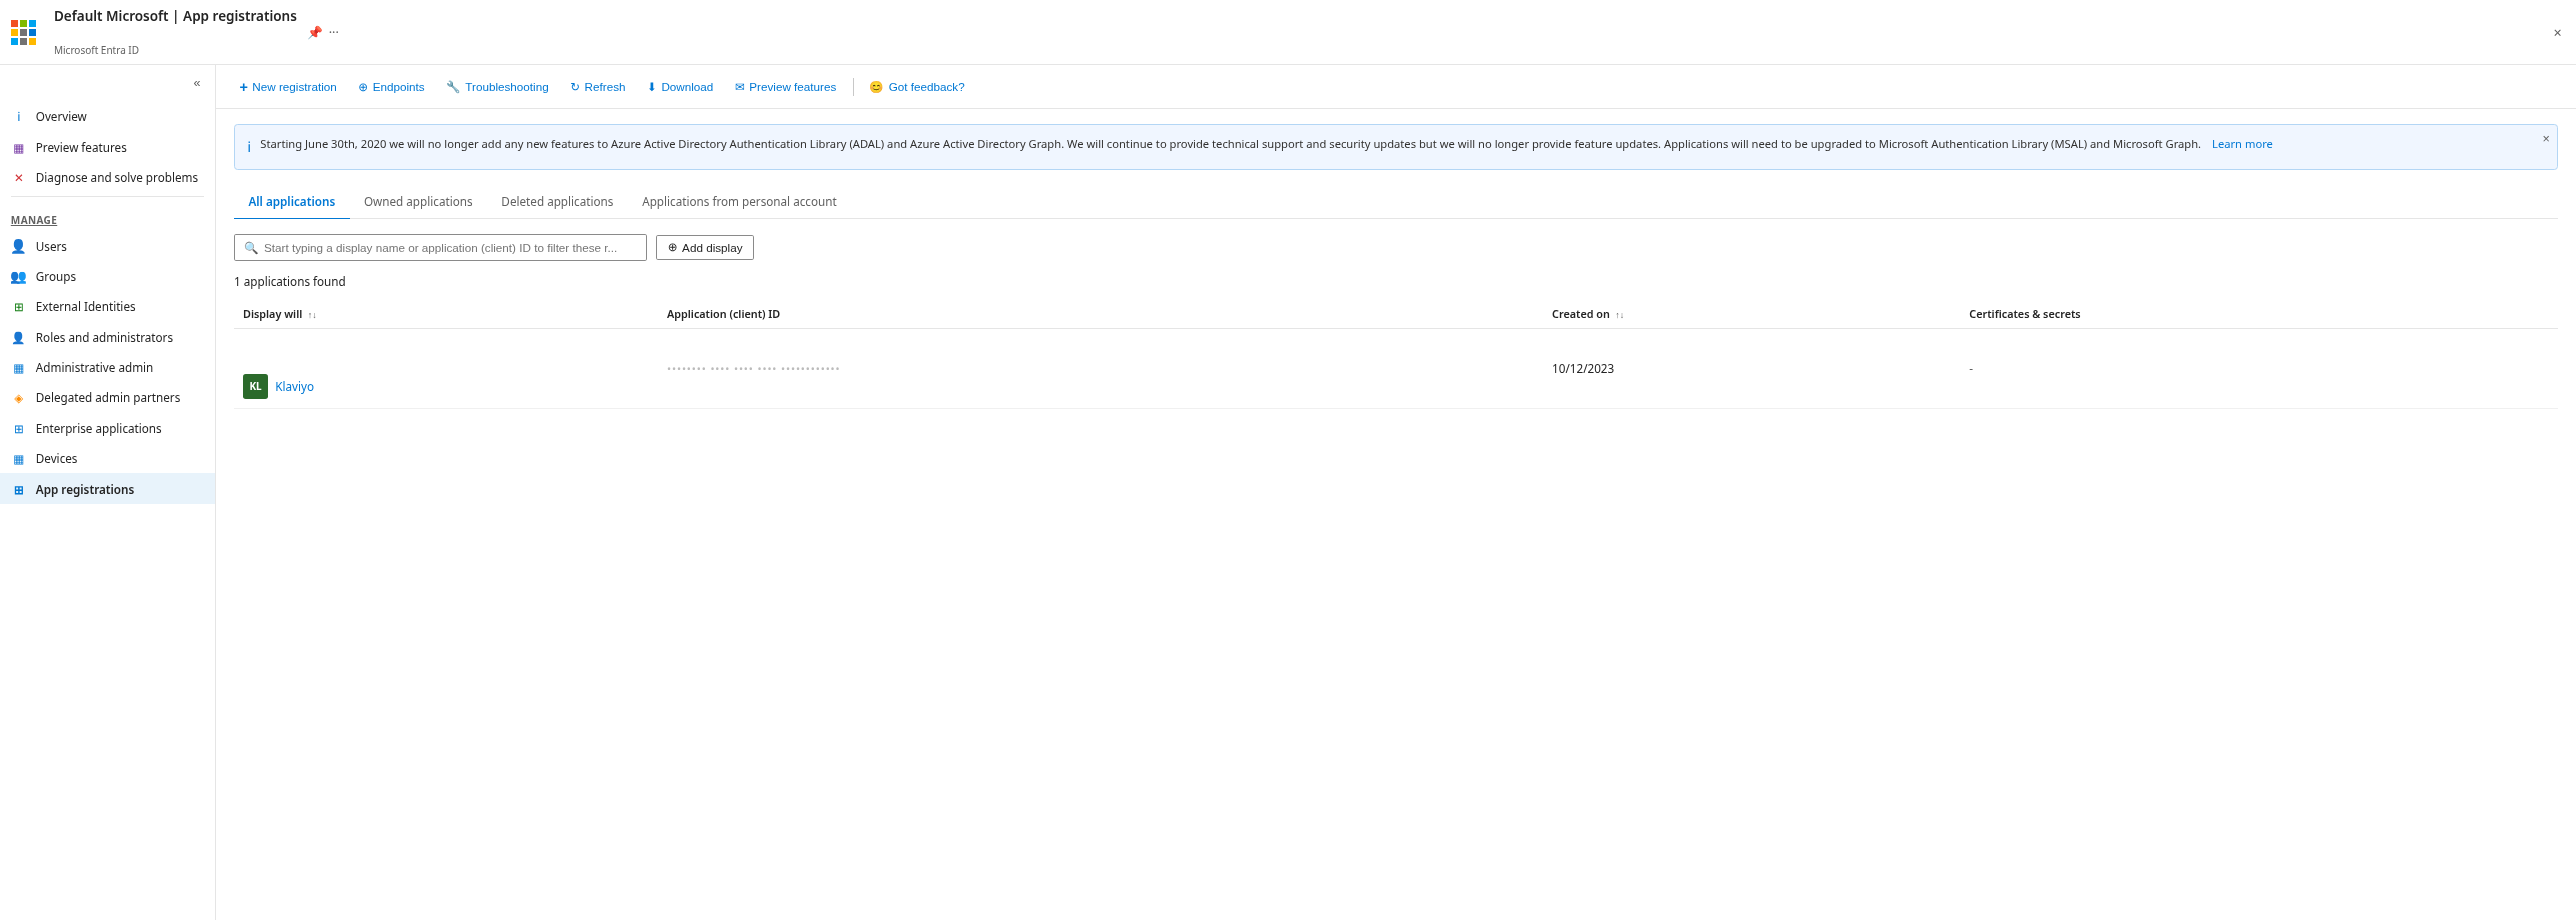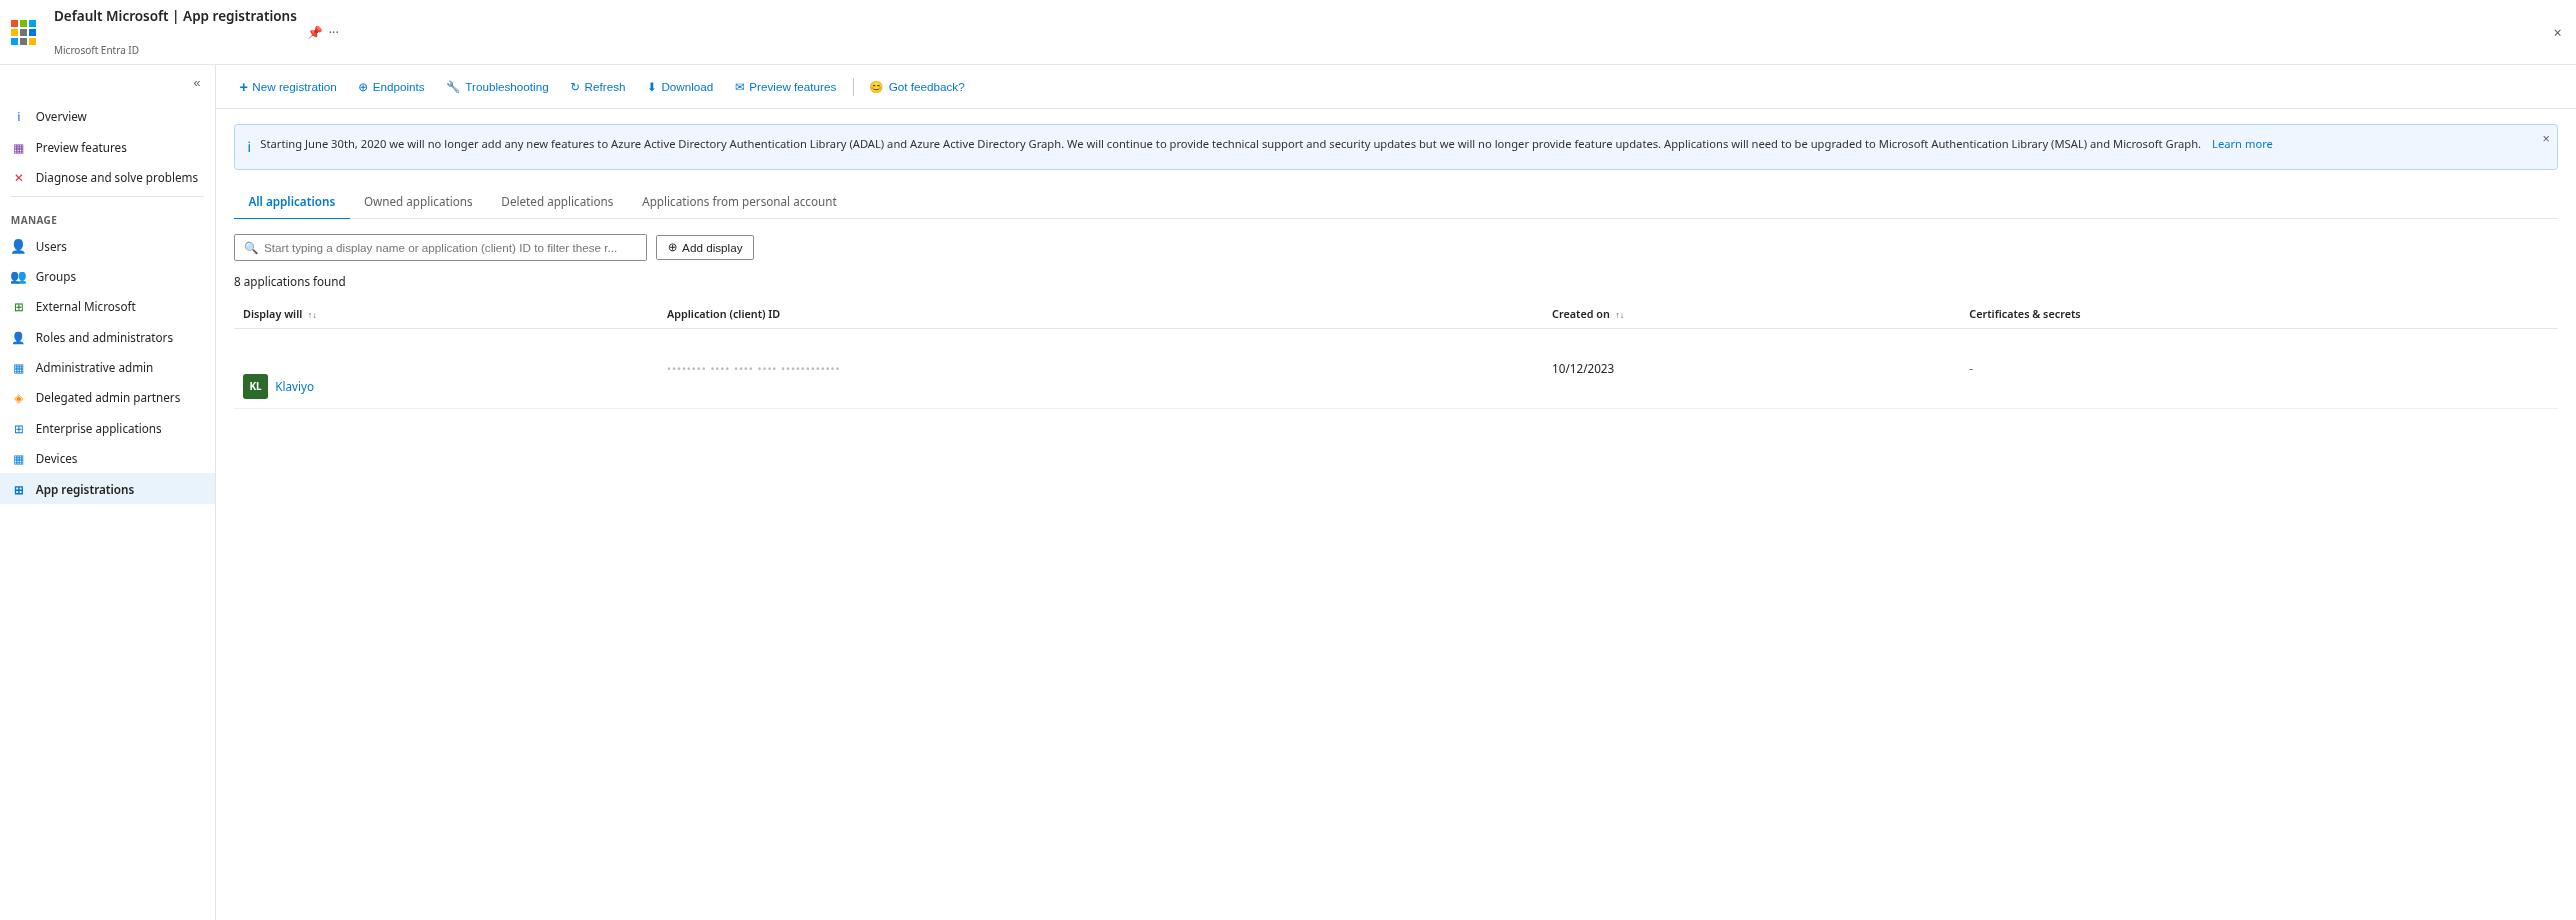--- a/index.html
+++ b/index.html
@@ -30,21 +30,21 @@
     
     .main-layout { display: flex; flex: 1; overflow: hidden; }
 
     
     .sidebar { width: 216px; min-width: 216px; border-right: 0.9px solid #e5e5e5; overflow-y: auto; flex-shrink: 0; background: #fff; }
     .sidebar-collapse { display: flex; justify-content: flex-end; padding: 7.2px 9px; }
     .sidebar-collapse button { background: none; border: none; cursor: pointer; color: #616161; font-size: 12.6px; padding: 3.6px 5.4px; }
     .sidebar-item { display: flex; align-items: center; padding: 7.2px 10.8px; cursor: pointer; gap: 9px; color: #242424; font-size: 11.7px; }
     .sidebar-item.active { background: #e8f3fb; font-weight: 600; }
     .sidebar-item .item-icon { width: 16px; height: 16px; display: flex; align-items: center; justify-content: center; flex-shrink: 0; }
-    .sidebar-section-label { padding: 12.6px 10.8px 3.6px; font-size: 10px; font-weight: 700; color: #616161; text-transform: uppercase; letter-spacing: 0.4px; }
+    .sidebar-section-label { padding: 12.6px 10.8px 3.6px; font-size: 10px; font-weight: 700; color: #616161; text-transform: uppercase; letter-spacing: 0.4px; text-decoration: underline; }
     .sidebar-divider { height: 0.9px; background: #e5e5e5; margin: 3.6px 10.8px; }
 
     
     .content { flex: 1; overflow-y: auto; display: flex; flex-direction: column; }
 
     
     .toolbar { display: flex; align-items: center; padding: 9px 14.4px; gap: 3.6px; border-bottom: 0.9px solid #e5e5e5; flex-shrink: 0; }
     .toolbar-btn { display: flex; align-items: center; gap: 4.5px; padding: 4.5px 9px; background: none; border: none; cursor: pointer; color: #0078d4; font-size: 11.7px; border-radius: 1.8px; white-space: nowrap; }
     .toolbar-divider { width: 0.9px; height: 18px; background: #c8c8c8; margin: 0 3.6px; }
 
@@ -140,21 +140,21 @@
     <div class="sidebar-item">
       <span class="item-icon" style="color:#0078d4;font-size:13.5px;">👤</span>
       <span>Users</span>
     </div>
     <div class="sidebar-item">
       <span class="item-icon" style="color:#0078d4;font-size:13.5px;">👥</span>
       <span>Groups</span>
     </div>
     <div class="sidebar-item">
       <span class="item-icon" style="color:#107c10;">⊞</span>
-      <span>External Microsoft</span>
+      <span>External Identities</span>
     </div>
     <div class="sidebar-item">
       <span class="item-icon" style="color:#0078d4;">👤</span>
       <span>Roles and administrators</span>
     </div>
     <div class="sidebar-item">
       <span class="item-icon" style="color:#0078d4;">▦</span>
       <span>Administrative admin</span>
     </div>
     <div class="sidebar-item">
@@ -231,21 +231,21 @@
         <div class="search-box">
           <span class="search-icon">🔍</span>
           <input type="text" placeholder="Start typing a display name or application (client) ID to filter these r..." style="">
         </div>
         <button class="add-filters-btn">
           <span>⊕</span>
           <span>Add display</span>
         </button>
       </div>
 
-      <div class="results-info">8 applications found</div>
+      <div class="results-info">1 applications found</div>
 
       <table class="app-table">
         <thead>
           <tr>
             <th>
               <span>Display will</span>
               <span class="sort-icon">↑↓</span>
             </th>
             <th>
               <span>Application (client) ID</span>

